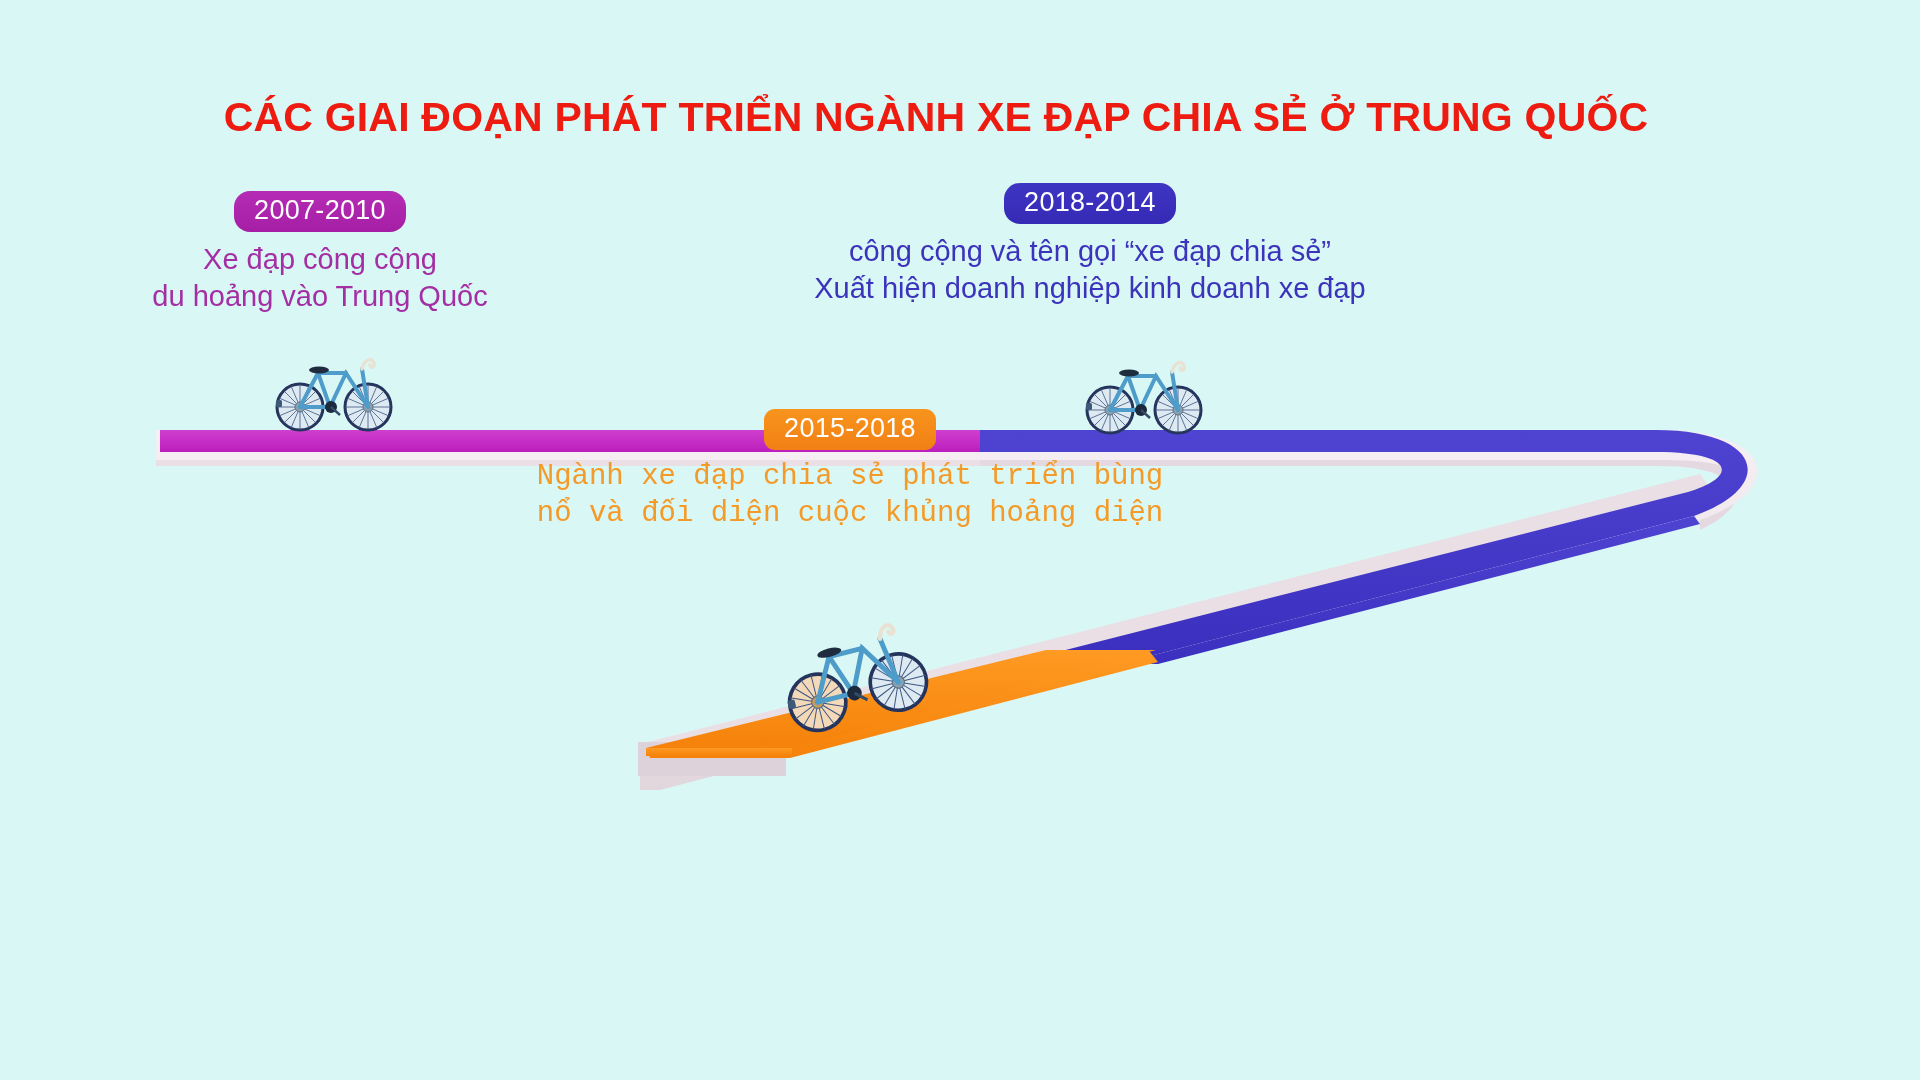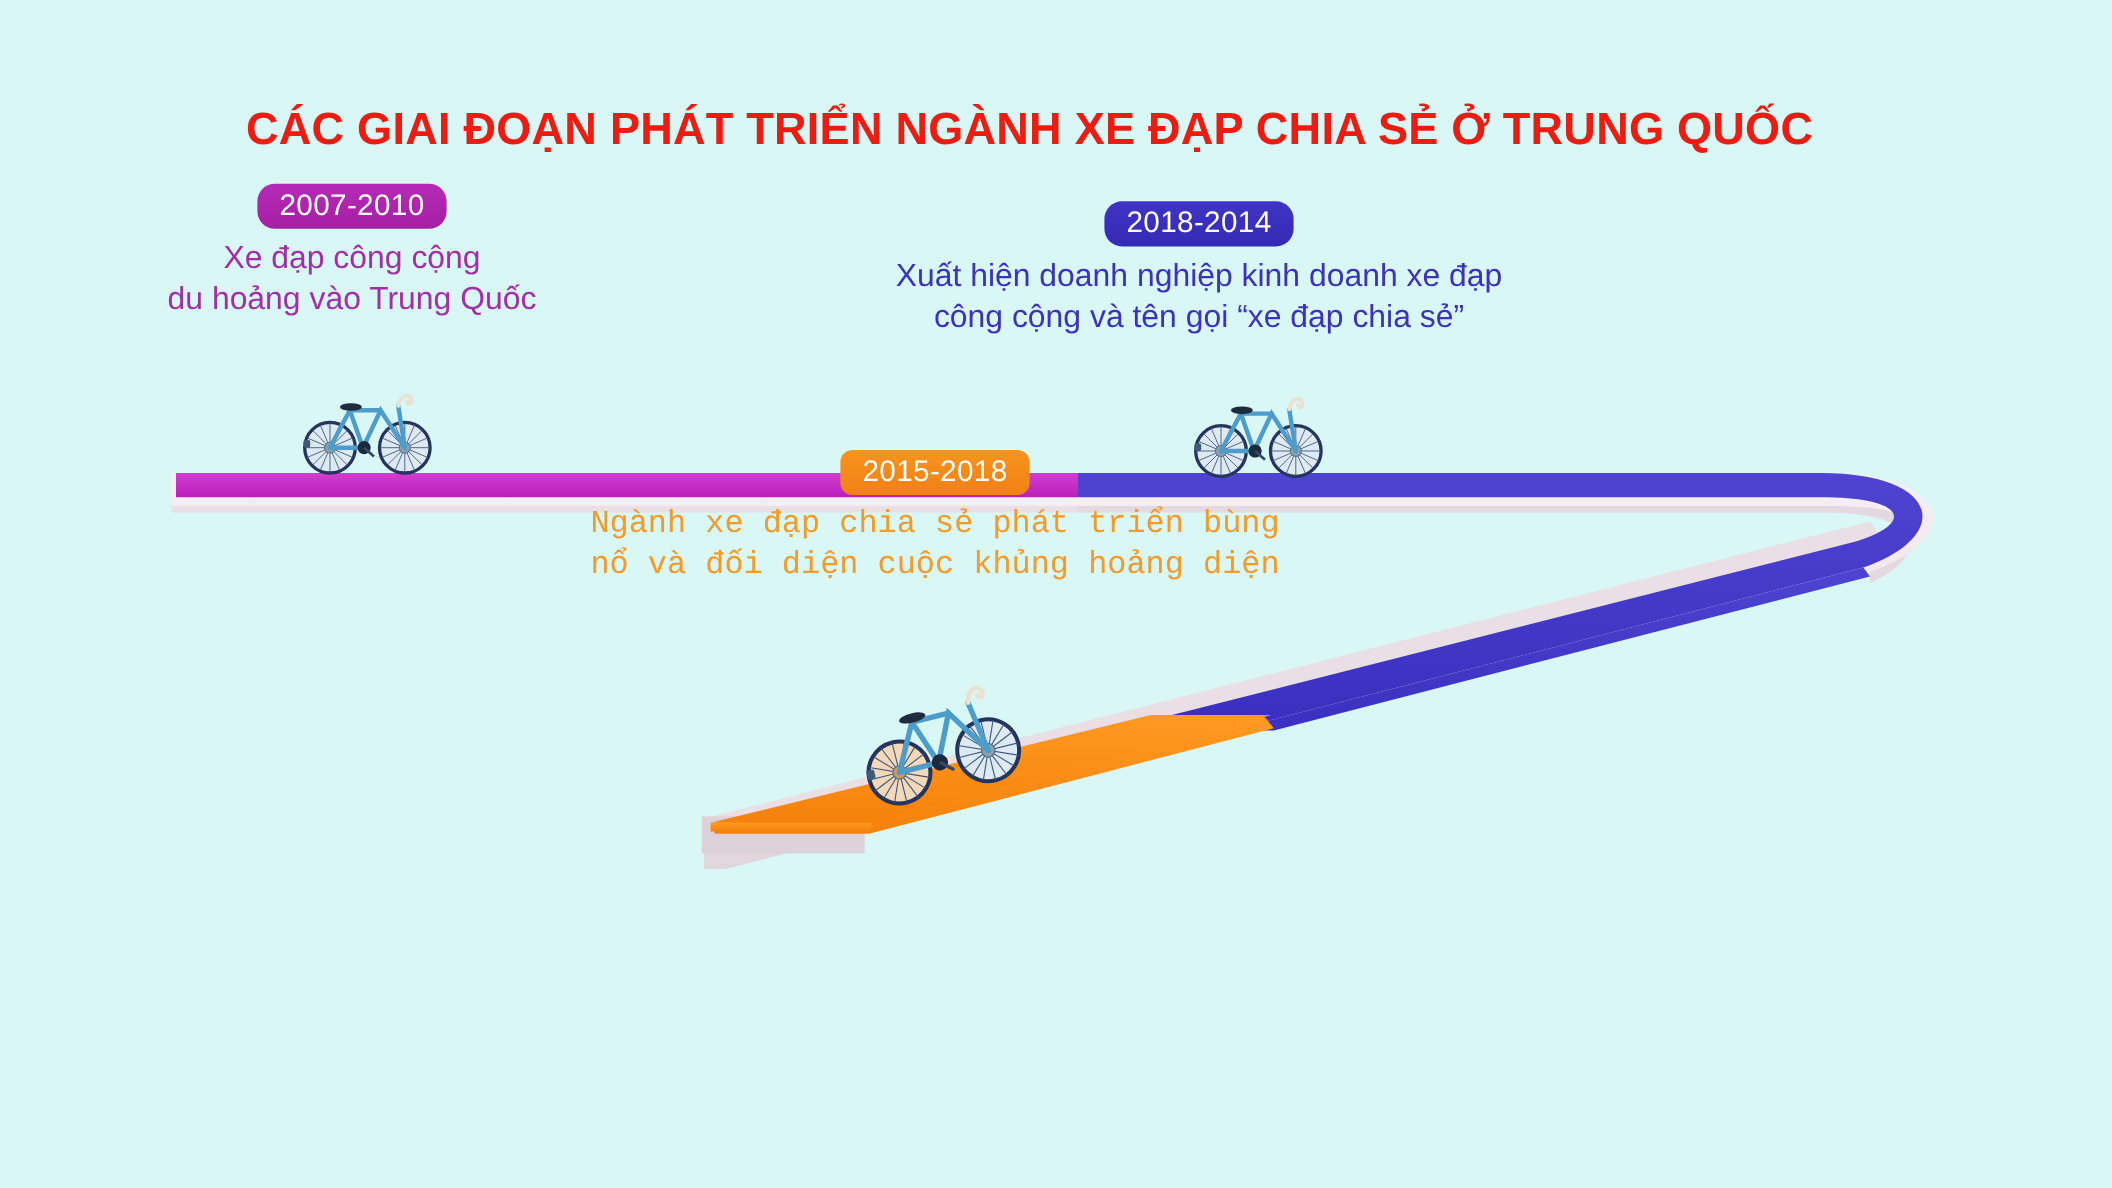--- a/index.html
+++ b/index.html
@@ -70,21 +70,21 @@
     font-size: 29px;
     line-height: 1.26;
     font-family: "Liberation Sans", sans-serif;
   }
   .desc-purple { color: #a42ea4; }
   .desc-blue   { color: #3b33bb; }
   .desc-orange { color: #f49a28; font-family: Liberation Mono, monospace; }
   .desc div { display: block; }
 
   
-  #phase-1 { left: 110px;  top: 167px;  width: 420px; }
+  #phase-1 { left: 110px;  top: 191px;  width: 420px; }
   #phase-2 { left: 700px;  top: 183px;  width: 780px; }
   #phase-3 { left: 430px;  top: 409px;  width: 840px; }
 
   
   .bike {
     position: absolute;
   }
   #bike-1 { left: 274px; top: 345px; }
   #bike-2 { left: 1084px; top: 348px; }
   #bike-3 { left: 778px; top: 617px; }
@@ -166,22 +166,22 @@
     <span class="badge badge-purple">2007-2010</span>
     <div class="desc desc-purple">
       <div>Xe đạp công cộng</div>
       <div>du hoảng vào Trung Quốc</div>
     </div>
   </div>
 
   <div class="phase" id="phase-2">
     <span class="badge badge-blue">2018-2014</span>
     <div class="desc desc-blue">
+      <div>công cộng và tên gọi “xe đạp chia sẻ”</div>
       <div>Xuất hiện doanh nghiệp kinh doanh xe đạp</div>
-      <div>công cộng và tên gọi “xe đạp chia sẻ”</div>
     </div>
   </div>
 
   <div class="phase" id="phase-3">
     <span class="badge badge-orange">2015-2018</span>
     <div class="desc desc-orange">
       <div>Ngành xe đạp chia sẻ phát triển bùng</div>
       <div>nổ và đối diện cuộc khủng hoảng diện</div>
     </div>
   </div>

